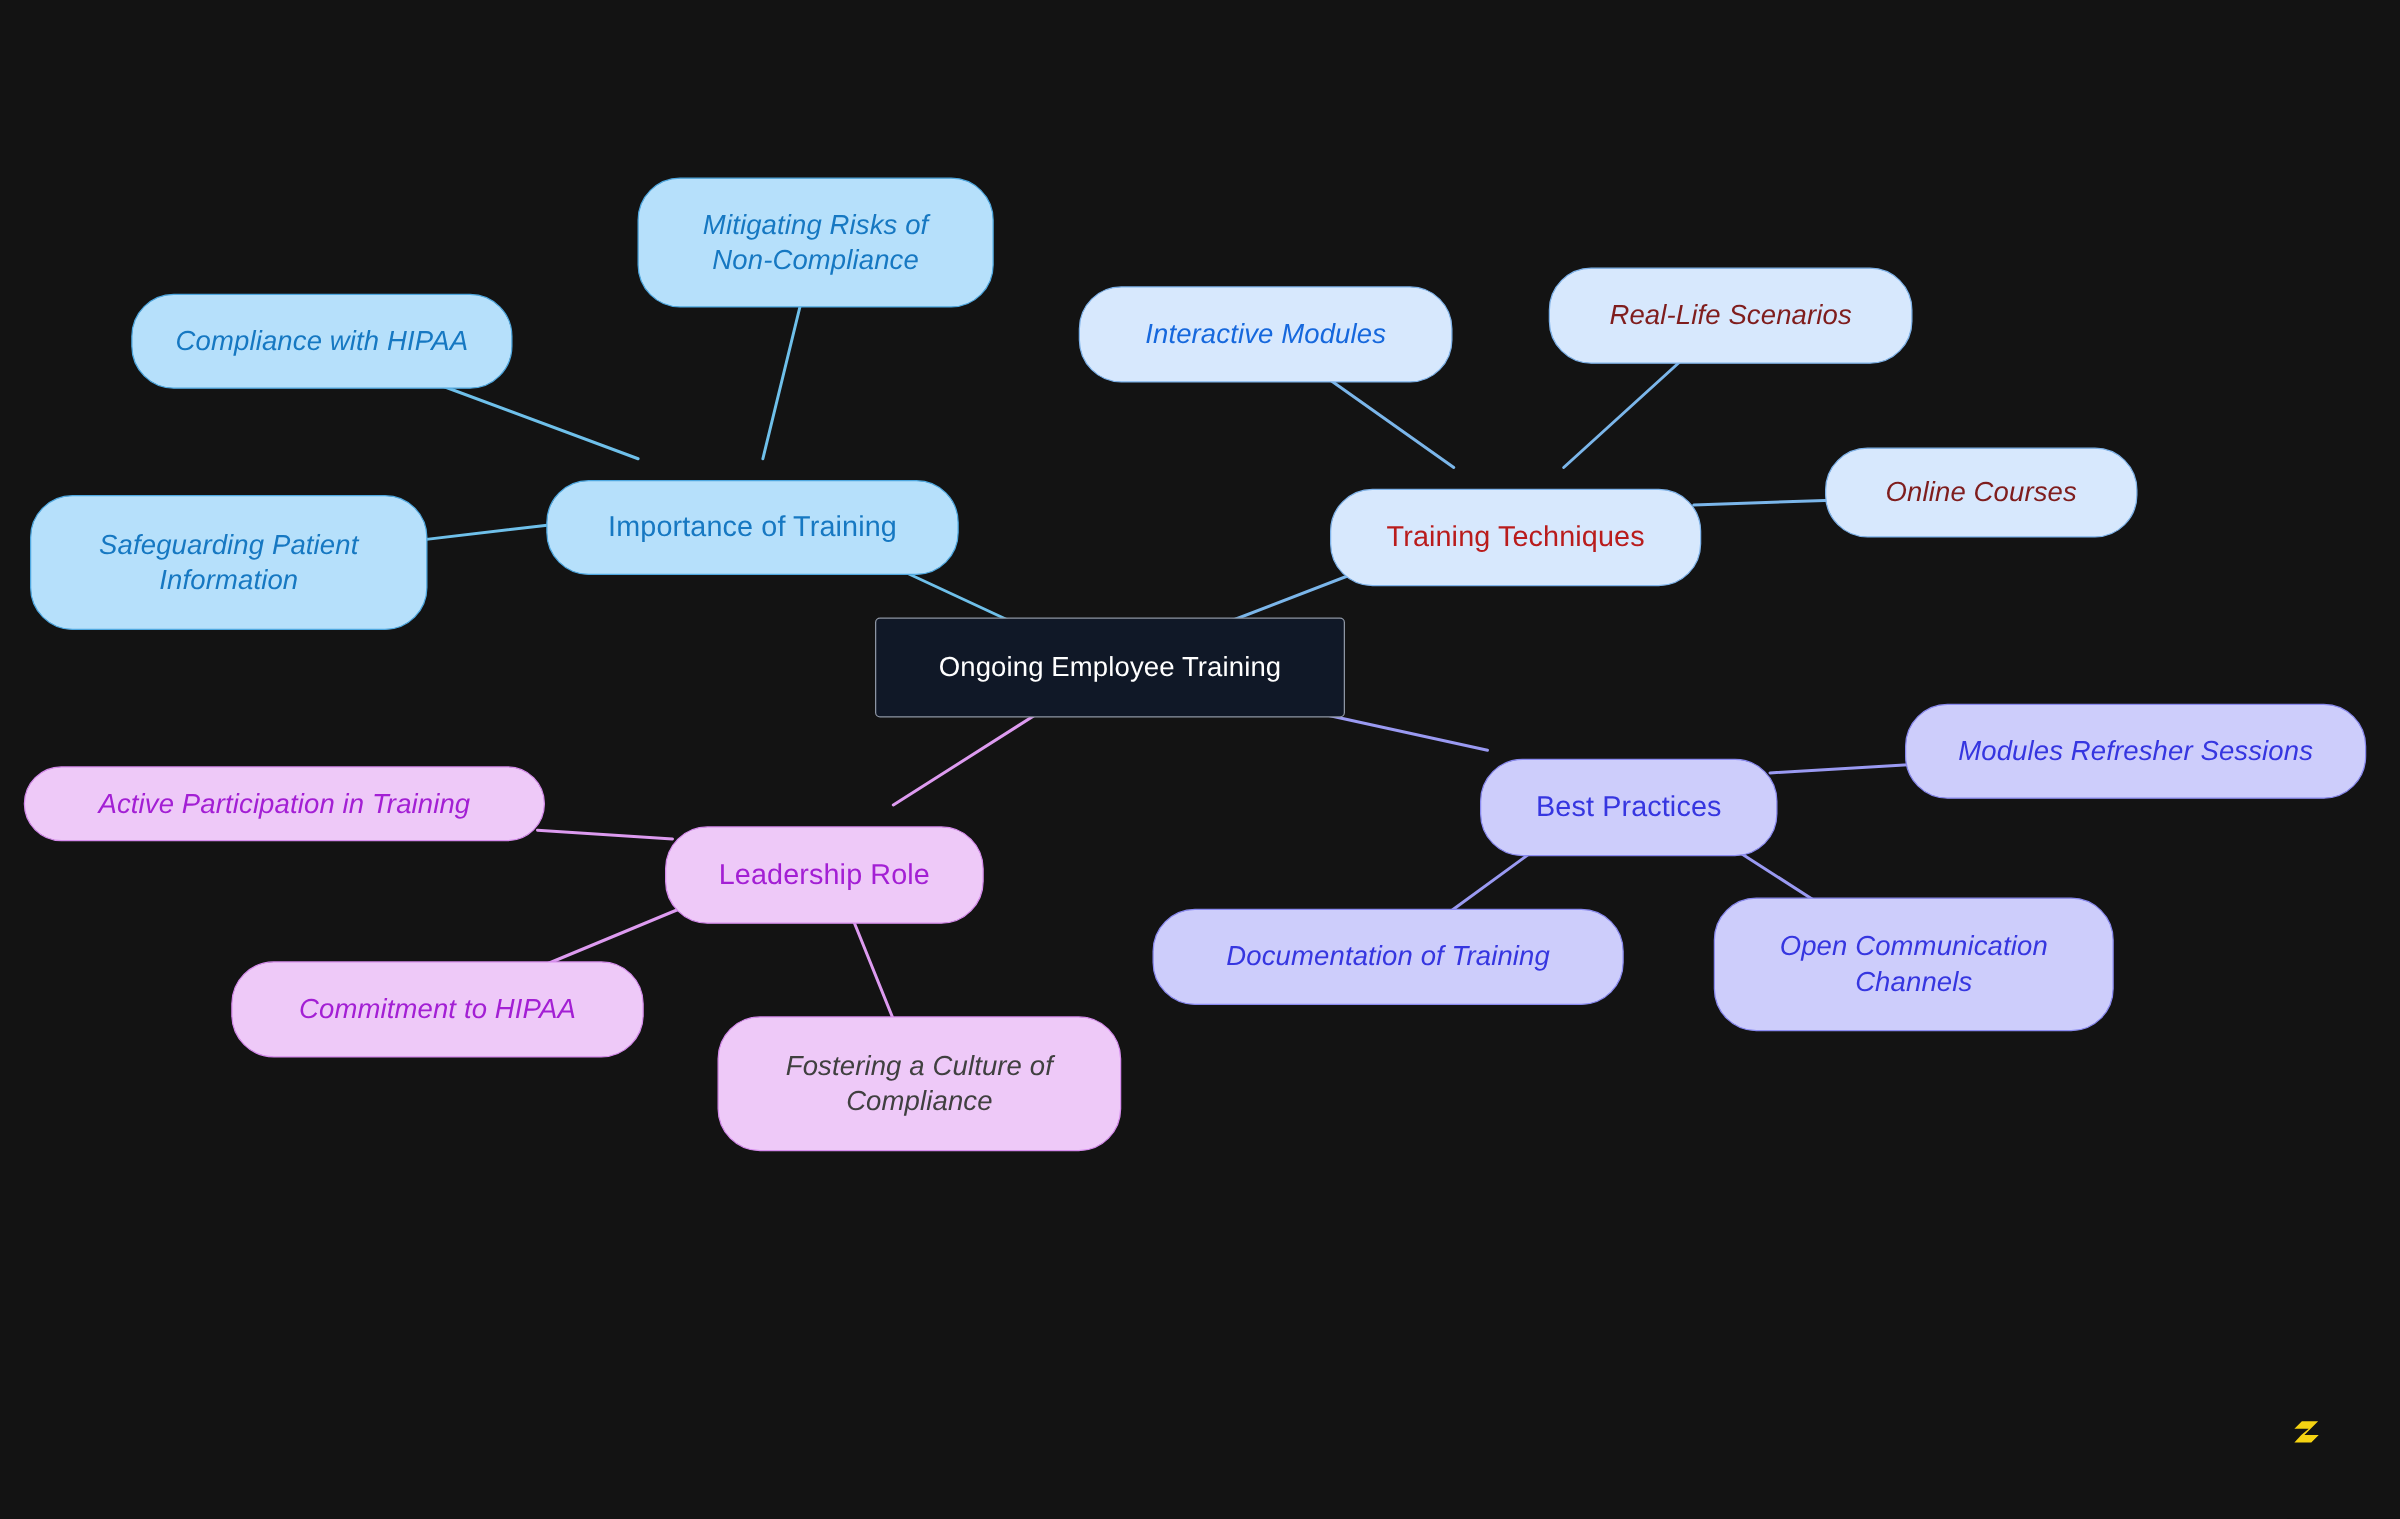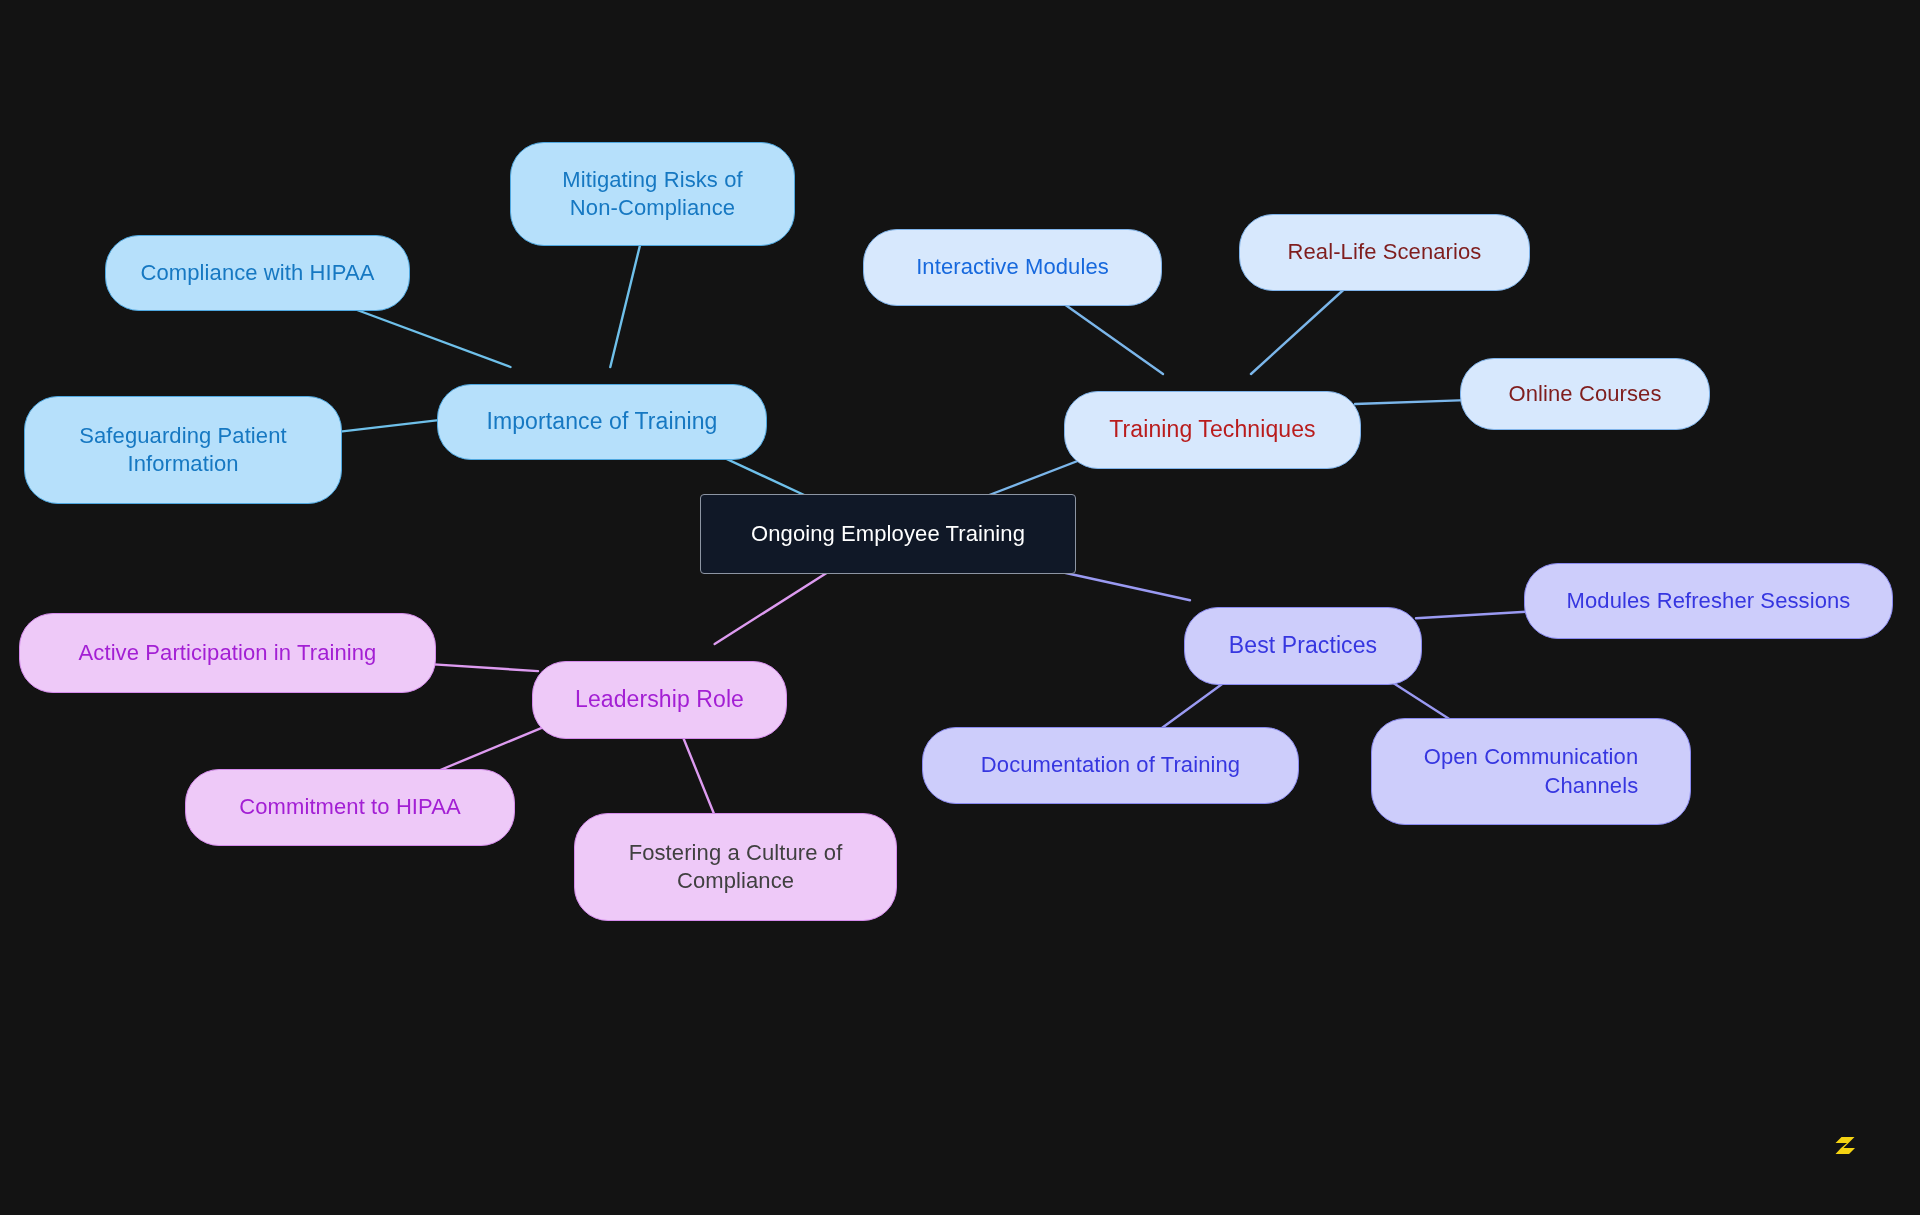--- a/index.html
+++ b/index.html
@@ -42,20 +42,21 @@
   .node.root {
     border-radius: 4px;
     font-size: 22px;
   }
   .node.branch {
     font-size: 23px;
     margin-top: 21px;
   }
   .node.leaf {
     font-size: 22px;
+    font-style: italic;
   }
   #logo {
     position: absolute;
     left: 1828px;
     top: 1130px;
     width: 34px;
     height: 34px;
   }
 </style>
 </head>
@@ -88,24 +89,24 @@
 Non-Compliance</div>
       <div class="node leaf" style="left: 24px; top: 396px; width: 318px; height: 108px; background: rgb(182, 224, 251); border-color: rgb(79, 168, 224); color: rgb(22, 120, 194);">Safeguarding Patient
 Information</div>
       <div class="node branch" style="left: 1064px; top: 370px; width: 297px; height: 78px; background: rgb(215, 232, 253); border-color: rgb(127, 179, 234); color: #b91c1c;">Training Techniques</div>
       <div class="node leaf" style="left: 863px; top: 229px; width: 299px; height: 77px; background: rgb(215, 232, 253); border-color: rgb(127, 179, 234); color: rgb(22, 104, 221);">Interactive Modules</div>
       <div class="node leaf" style="left: 1239px; top: 214px; width: 291px; height: 77px; background: rgb(215, 232, 253); border-color: rgb(127, 179, 234); color: #7f1d1d;">Real-Life Scenarios</div>
       <div class="node leaf" style="left: 1460px; top: 358px; width: 250px; height: 72px; background: rgb(215, 232, 253); border-color: rgb(127, 179, 234); color: #7f1d1d;">Online Courses</div>
       <div class="node branch" style="left: 1184px; top: 586px; width: 238px; height: 78px; background: rgb(205, 205, 251); border-color: rgb(138, 138, 240); color: rgb(54, 54, 224);">Best Practices</div>
       <div class="node leaf" style="left: 1524px; top: 563px; width: 369px; height: 76px; background: rgb(205, 205, 251); border-color: rgb(138, 138, 240); color: rgb(54, 54, 224);">Modules Refresher Sessions</div>
       <div class="node leaf" style="left: 922px; top: 727px; width: 377px; height: 77px; background: rgb(205, 205, 251); border-color: rgb(138, 138, 240); color: rgb(54, 54, 224);">Documentation of Training</div>
-      <div class="node leaf" style="left: 1371px; top: 718px; width: 320px; height: 107px; background: rgb(205, 205, 251); border-color: rgb(138, 138, 240); color: rgb(54, 54, 224); text-align: right;">Open Communication
+      <div class="node leaf" style="left: 1371px; top: 718px; width: 320px; height: 107px; background: rgb(205, 205, 251); border-color: rgb(138, 138, 240); color: rgb(54, 54, 224);">Open Communication
 Channels</div>
       <div class="node branch" style="left: 532px; top: 640px; width: 255px; height: 78px; background: rgb(238, 201, 248); border-color: rgb(213, 139, 236); color: rgb(163, 31, 212);">Leadership Role</div>
-      <div class="node leaf" style="left: 19px; top: 613px; width: 417px; height: 80px; background: rgb(238, 201, 248); border-color: rgb(213, 139, 236); color: rgb(163, 31, 212);">Active Participation in Training</div>
+      <div class="node leaf" style="left: 19px; top: 613px; width: 417px; height: 60px; background: rgb(238, 201, 248); border-color: rgb(213, 139, 236); color: rgb(163, 31, 212);">Active Participation in Training</div>
       <div class="node leaf" style="left: 185px; top: 769px; width: 330px; height: 77px; background: rgb(238, 201, 248); border-color: rgb(213, 139, 236); color: rgb(163, 31, 212);">Commitment to HIPAA</div>
       <div class="node leaf" style="left: 574px; top: 813px; width: 323px; height: 108px; background: rgb(238, 201, 248); border-color: rgb(213, 139, 236); color: #404040;">Fostering a Culture of
 Compliance</div>
     </div>
 
   <svg id="logo" viewBox="0 0 34 34">
     <path d="M26.5 7 L13.5 7 L7.5 13 L19 13 L13 18 L7.5 24 L21 24 L27 18 L15.5 18 Z" fill="#f5d312"></path>
   </svg>
 </div>
 

